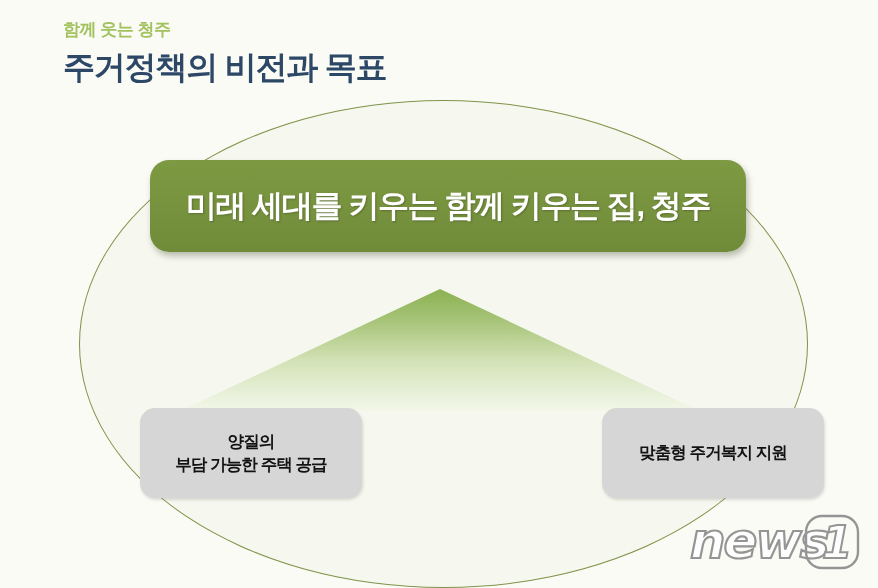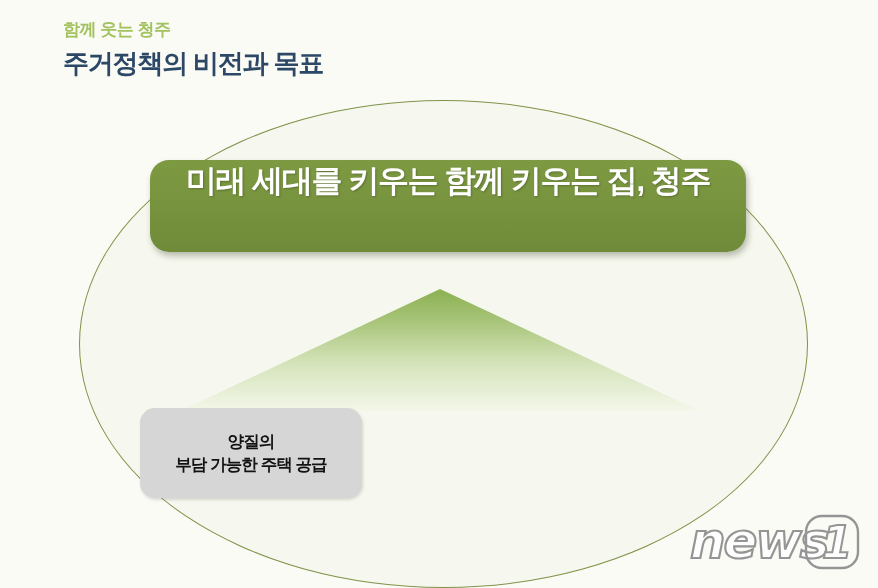--- a/index.html
+++ b/index.html
@@ -32,21 +32,21 @@
   #subtitle {
     font-size: 17px;
     font-weight: bold;
     color: #a2c25e;
     letter-spacing: -0.5px;
     line-height: 1.2;
     white-space: nowrap;
   }
   #page-title {
     margin-top: 9px;
-    font-size: 26px;
+    font-size: 32px;
     font-weight: bold;
     color: #2c4866;
     letter-spacing: -1.2px;
     line-height: 1.15;
     white-space: nowrap;
   }
 
   
   #ellipse {
     position: absolute;
@@ -76,21 +76,21 @@
   #vision-banner {
     position: absolute;
     left: 150px;
     top: 160px;
     width: 596px;
     height: 92px;
     background: linear-gradient(180deg, #7d9a42 0%, #77923e 55%, #6f8b39 100%);
     border-radius: 19px;
     box-shadow: 2px 4px 6px rgba(80, 85, 60, 0.38);
     display: flex;
-    align-items: flex-start;
+    align-items: center;
     justify-content: center;
     z-index: 25;
   }
   #vision-text {
     color: #ffffff;
     font-size: 31px;
     font-weight: bold;
     letter-spacing: -1.4px;
     text-shadow: 1px 1px 2px rgba(60, 70, 35, 0.45);
     white-space: nowrap;
@@ -167,20 +167,23 @@
 
   <div id="vision-banner">
     <div id="vision-text">미래 세대를 키우는 함께 키우는 집, 청주</div>
   </div>
 
   <div id="goal-row">
     <div class="goal-box">
       <div class="goal-text">양질의
 부담 가능한 주택 공급</div>
     </div>
+    <div class="goal-box">
+      <div class="goal-text">맞춤형 주거복지 지원</div>
+    </div>
   </div>
 
   <div id="watermark">
     <svg width="176" height="62" viewBox="0 0 176 62" aria-hidden="true">
       <g>
         <text id="wm-label" x="2" y="48" class="" fill="#ffffff" stroke="#8d8d8d" stroke-width="2.2" style="font-family:'DejaVu Sans',sans-serif;font-size:50px;font-style:italic;font-weight:bold;letter-spacing:-2px;">news</text>
         <rect x="118" y="6" width="52" height="52" rx="16" ry="16" fill="none" stroke="#8d8d8d" stroke-width="2.4"></rect>
         <text id="wm-num" x="134" y="48" fill="#ffffff" stroke="#8d8d8d" stroke-width="2" style="font-family:'DejaVu Sans',sans-serif;font-size:44px;font-style:italic;font-weight:bold;">1</text>
       </g>
     </svg>

